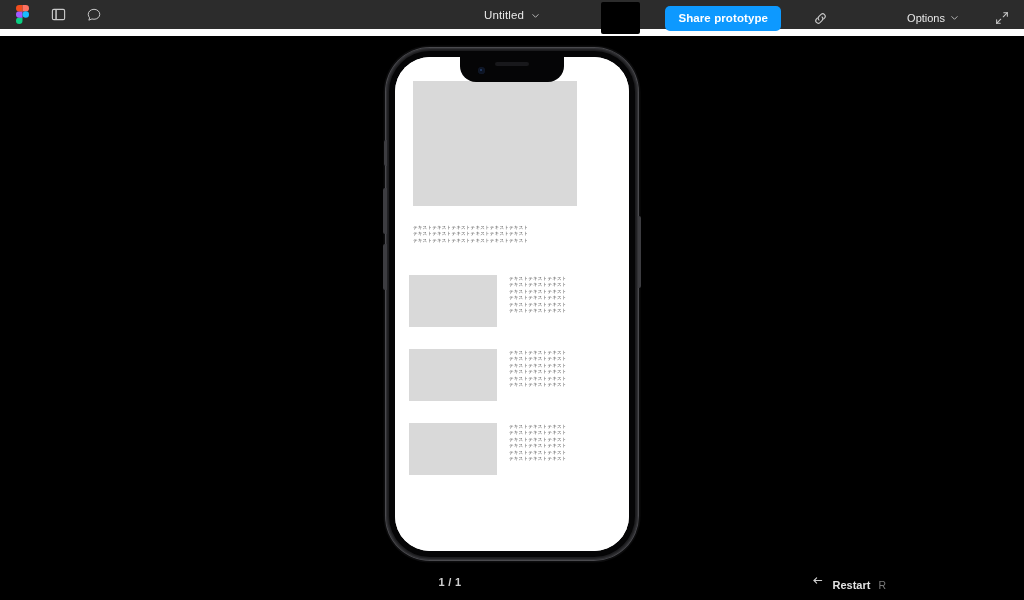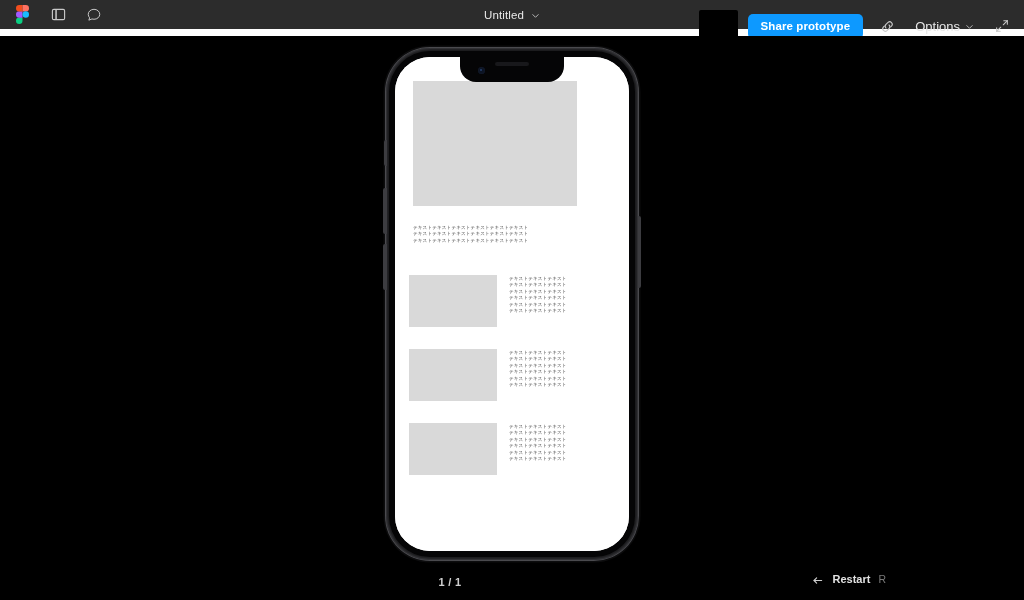--- a/index.html
+++ b/index.html
@@ -29,44 +29,45 @@
     position: absolute; left: 0; right: 0;
     display: flex; align-items: center; justify-content: center;
     gap: 7px; pointer-events: none;
   }
   .tb-center > * { pointer-events: auto; }
   .doc-title {
     color: #e8e8e8; font-size: 11.5px; letter-spacing: .1px;
   }
   .chev { display: block; }
   .tb-right {
-    position: absolute; right: 8px; top: 8px; height: 36px;
-    display: flex; align-items: center; gap: 10px;
+    position: absolute; right: 8px; top: 0; height: 36px;
+    display: flex; align-items: center; gap: 25px;
   }
   .thumb {
     width: 39px; height: 32px; background: #000;
     border-radius: 2px; flex: none;
   }
   .share-btn {
     background: #0d99ff; color: #fff;
     font-size: 11.5px; font-weight: bold;
     padding: 0 13px; height: 25px;
     border-radius: 5px; border: none;
     display: flex; align-items: center;
     cursor: pointer; letter-spacing: .1px;
   }
   .icon-btn {
     width: 28px; height: 28px;
     display: flex; align-items: center; justify-content: center;
   }
   .options-btn {
     display: flex; align-items: center; gap: 5px;
-    color: #e8e8e8; font-size: 13px;
+    color: #e8e8e8; font-size: 11px;
     padding: 0 4px; height: 28px;
     cursor: pointer;
+    margin-left: 44px;
   }
 
   
   .stage {
     position: absolute; top: 36px; left: 0;
     width: 1024px; height: 528px;
     background: #000;
   }
 
   
@@ -180,21 +181,21 @@
     display: flex; align-items: center;
   }
   .page-count {
     position: absolute; left: 0; right: 0;
     text-align: center;
     color: #cfcfcf; font-size: 11px; font-weight: bold;
     letter-spacing: .3px;
   }
   .restart {
     position: absolute; right: 14px;
-    display: flex; align-items: flex-start; gap: 8px;
+    display: flex; align-items: flex-end; gap: 8px;
     cursor: pointer;
   }
   .restart-label { color: #e2e2e2; font-size: 11px; font-weight: bold; }
   .restart-key { color: #7a7a7a; font-size: 10.5px; }
 </style>
 </head>
 <body>
 
 <div id="app">
 

